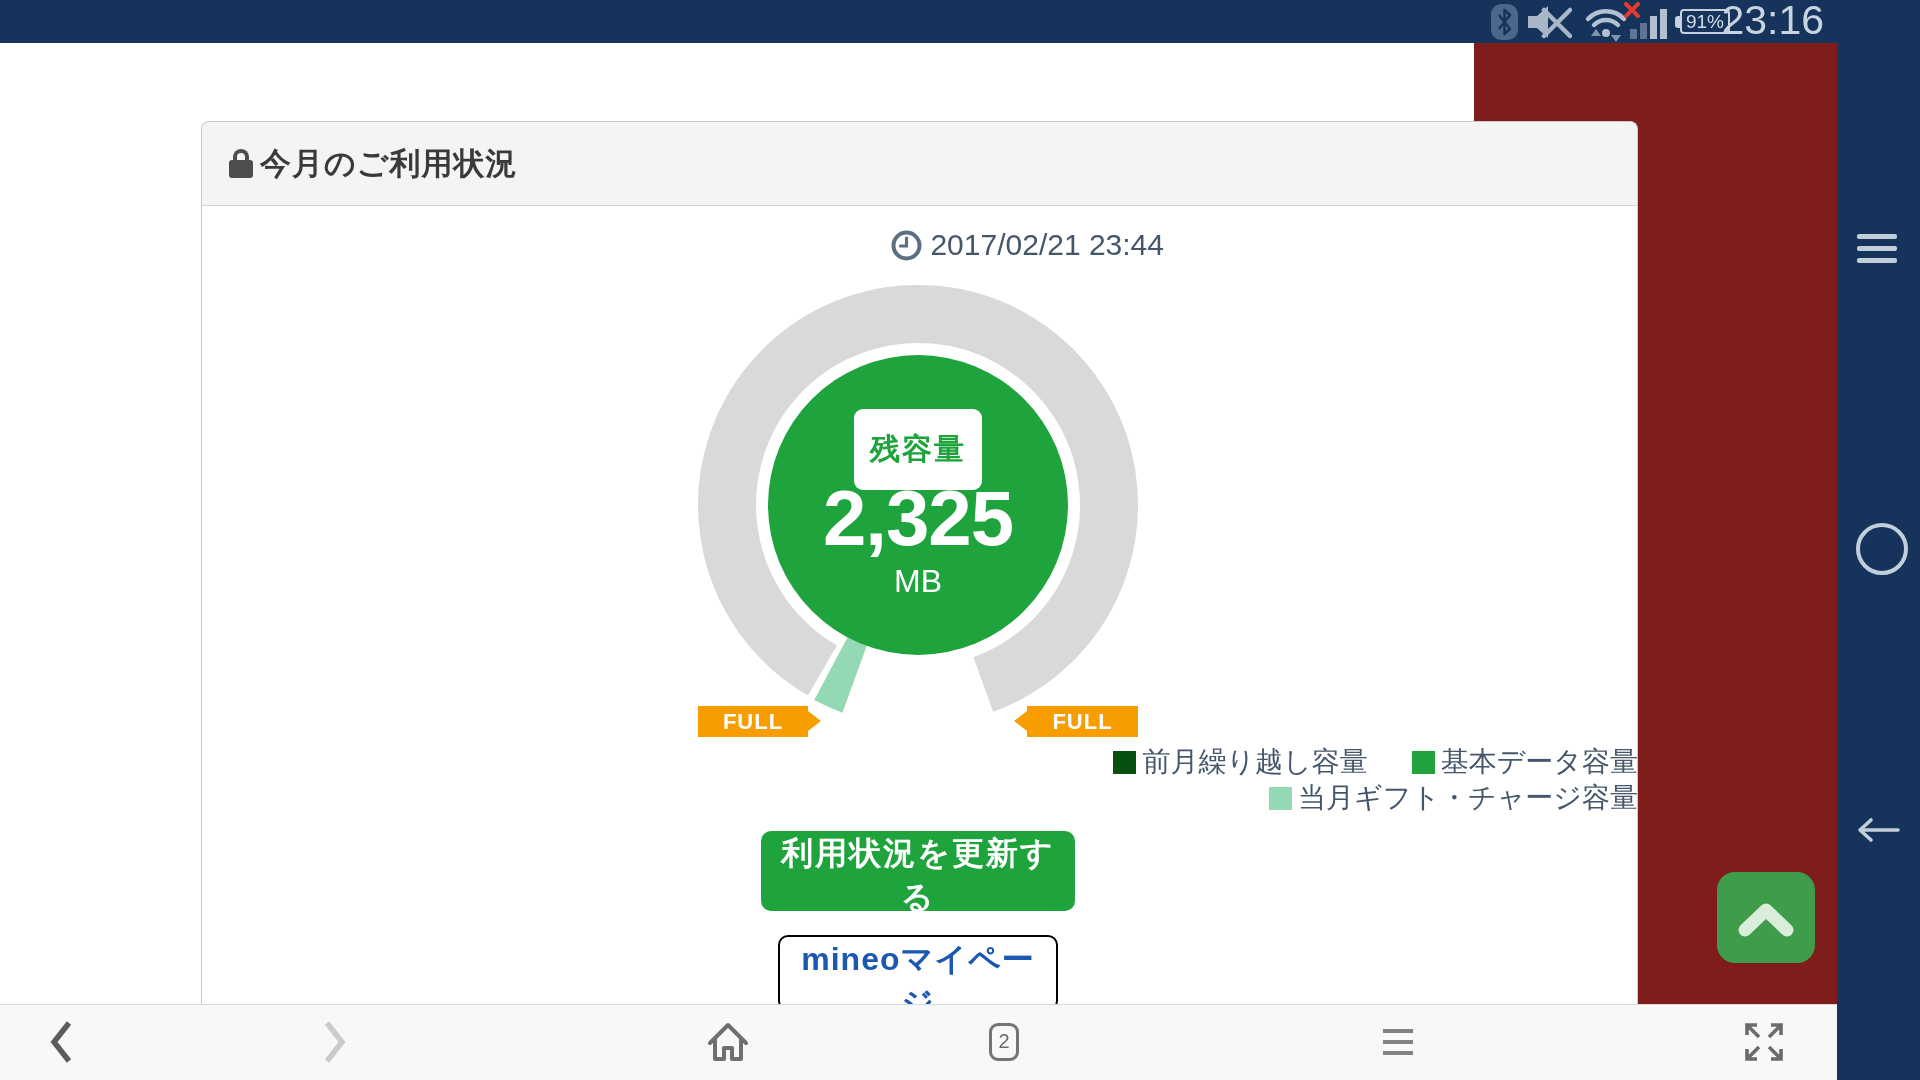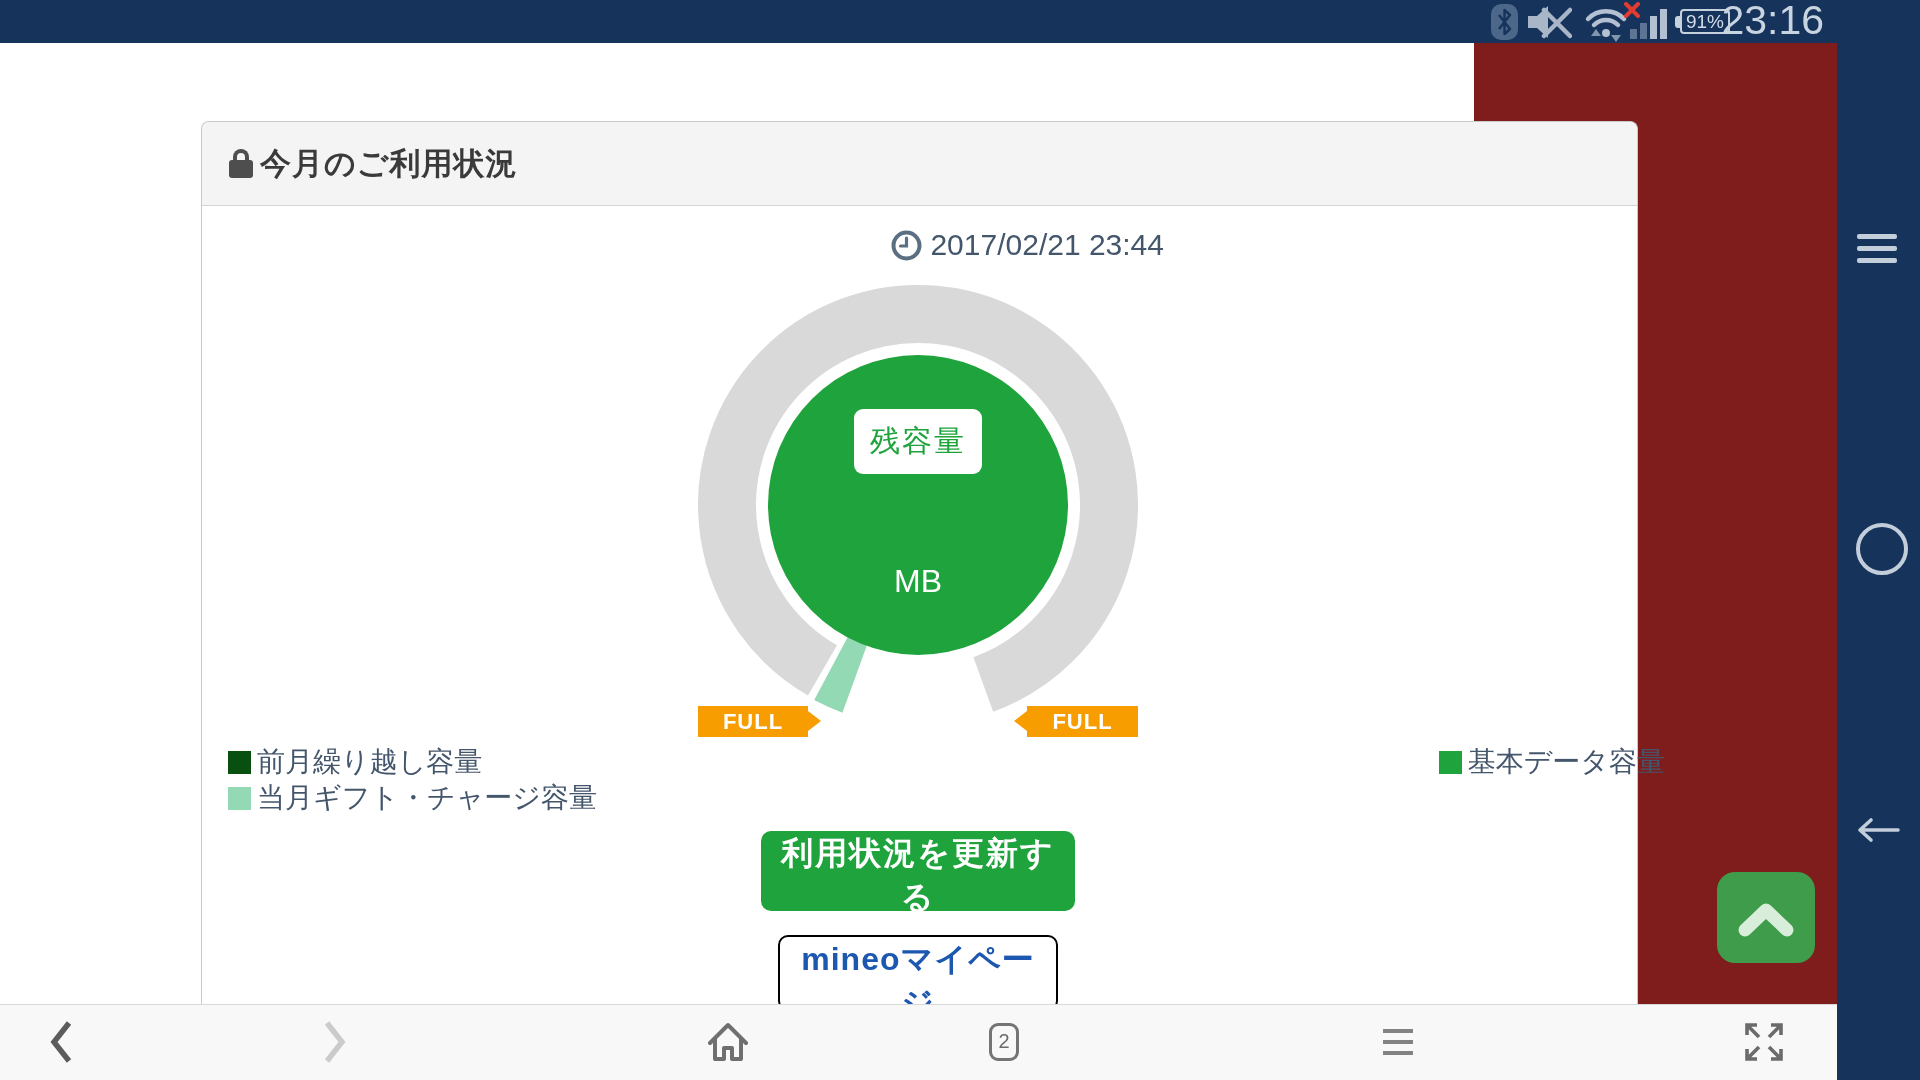--- a/index.html
+++ b/index.html
@@ -30,36 +30,36 @@
   .lock .shackle{position:absolute;left:4px;top:0;width:16px;height:16px;border:4px solid #4e4e4e;border-bottom:none;border-radius:9px 9px 0 0;box-sizing:border-box;}
   .lock .bodyl{position:absolute;left:0;top:11px;width:24px;height:18px;background:#4e4e4e;border-radius:3px;}
   .card-title{margin-left:7px;font-size:31px;font-weight:bold;color:#3a3a3a;letter-spacing:1px;}
   
   .stamp{position:absolute;top:185px;right:310px;display:flex;align-items:center;z-index:5;}
   .stamp-text{margin-left:8px;font-size:30px;color:#44566b;}
   
   .gauge{position:absolute;left:688px;top:232px;width:460px;height:460px;}
   .gauge svg{position:absolute;left:0;top:0;}
   .g-badge{position:absolute;left:0;top:134px;width:100%;text-align:center;}
-  .g-badge span{display:inline-block;background:#fff;color:#1fa33c;font-size:30px;font-weight:normal;
-                padding:12px 16px;border-radius:9px;letter-spacing:2px;}
+  .g-badge span{display:inline-block;background:#fff;color:#1fa33c;font-size:30px;font-weight:bold;
+                padding:20px 16px;border-radius:9px;letter-spacing:2px;}
   .g-value{position:absolute;left:0;top:198px;width:100%;text-align:center;color:#fff;font-size:78px;font-weight:bold;letter-spacing:-1px;}
   .g-unit{position:absolute;left:0;top:288px;width:100%;text-align:center;color:#fff;font-size:32px;}
   
   .ribbon{position:absolute;top:663px;height:31px;background:#f79d00;color:#fff;font-size:22px;font-weight:bold;
           letter-spacing:1px;line-height:31px;text-align:center;z-index:6;}
   .ribbon-empty{left:698px;width:110px;}
   .ribbon-empty:after{content:"";position:absolute;right:-13px;top:5px;border-top:10.5px solid transparent;
           border-bottom:10.5px solid transparent;border-left:13px solid #f79d00;}
   .ribbon-full{left:1027px;width:111px;}
   .ribbon-full:before{content:"";position:absolute;left:-13px;top:5px;border-top:10.5px solid transparent;
           border-bottom:10.5px solid transparent;border-right:13px solid #f79d00;}
   
-  .legend-row{position:absolute;left:201px;width:1437px;display:flex;justify-content:space-between;gap:32px;
-              font-size:28px;color:#44566b;align-items:center;z-index:5;padding-left:27px;}
+  .legend-row{position:absolute;left:201px;width:1437px;display:flex;justify-content:flex-end;gap:44px;
+              font-size:28px;color:#44566b;align-items:center;z-index:5;}
   .legend-row .item{display:flex;align-items:center;}
   .sq{width:23px;height:23px;margin-right:6px;flex:none;}
   .sq-dark{background:#07500f;}
   .sq-green{background:#1fa33c;}
   .sq-mint{background:#93d9b4;}
   
   .btn-update{position:absolute;left:761px;top:788px;width:314px;height:80px;background:#1fa33c;border:none;border-radius:10px;
               color:#fff;font-size:32px;font-weight:bold;letter-spacing:2px;cursor:pointer;z-index:5;
               font-family:inherit;}
   .btn-mypage{position:absolute;left:778px;top:892px;width:280px;height:76px;background:#fff;border:2px solid #000000;border-radius:10px;
@@ -158,20 +158,21 @@
 
     <div class="gauge">
       <svg width="460" height="460" viewBox="0 0 460 460">
         <path d="M 134.5 395.4 A 191 191 0 1 1 295.3 409.5" stroke="#d9d9d9" stroke-width="58" fill="none"></path>
         <path d="M 230 230 L 154.4 437.7 A 221 221 0 0 1 126.2 425.1 Z" fill="#93d9b4"></path>
         <circle cx="230" cy="230" r="150" fill="#1fa33c"></circle>
       </svg>
       <div class="g-badge">
         <span>残容量</span>
       </div>
+      <div class="g-value">2,325</div>
       <div class="g-unit">MB</div>
     </div>
 
     <div class="ribbon ribbon-empty">FULL</div>
     <div class="ribbon ribbon-full">FULL</div>
 
     <div class="legend-row" style="top:700px;">
       <span class="item">
         <span class="sq sq-dark"></span>
         <span>前月繰り越し容量</span>

